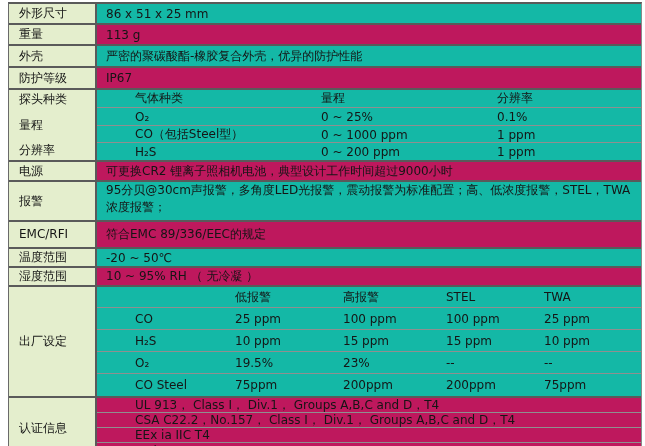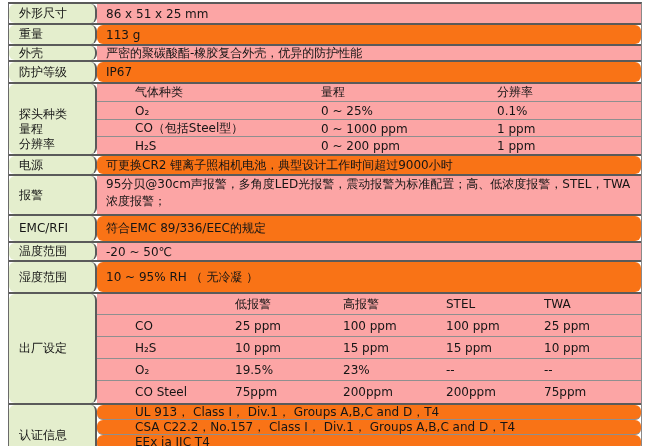--- a/index.html
+++ b/index.html
@@ -22,33 +22,32 @@
   }
   .rg { display: flex; border-bottom: 2px solid #5a5a5a; }
   .rg.last { border-bottom: none; }
   .lb {
     width: 88px; flex: 0 0 88px;
     background: #e4eecd;
     border-right: 2px solid #5a5a5a;
     padding-left: 10px;
     display: flex; flex-direction: column; justify-content: center;
     line-height: 15px;
-    border-radius: 6px;
-  }
-  .lb.multi { justify-content: flex-end; padding-top: 2px; padding-bottom: 2px; }
+  }
+  .lb.multi { justify-content: space-between; padding-top: 2px; padding-bottom: 2px; }
   .vals { flex: 1; display: flex; flex-direction: column; min-width: 0; }
   .vr {
     display: flex; align-items: center;
     padding-left: 9px;
     white-space: nowrap; overflow: hidden;
   }
   .vr.sub { border-bottom: 1px solid #8f8f8f; padding-left: 38px; }
   .vr.sub.lastsub { border-bottom: none; }
-  .w { background: #fca5a5; }
-  .g { background: #f97316; border-radius: 6px; }
+  .w { background: #14b8a6; }
+  .g { background: #be185d; }
   .g3 { display: grid; grid-template-columns: 186px 176px 1fr; align-items: center; }
   .g5 { display: grid; grid-template-columns: 100px 108px 103px 98px 1fr; align-items: center; }
   .twoLine {
     flex-direction: column; align-items: flex-start; justify-content: space-between;
     line-height: 17px; white-space: normal;
   }
 </style>
 </head>
 <body>
 
@@ -62,21 +61,21 @@
         </div>
     </div>
 
     <div class="rg" style="height:21px">
       <div class="lb">重量</div>
       <div class="vals">
           <div class="vr g" style="height:100%">113 g</div>
         </div>
     </div>
 
-    <div class="rg" style="height:16px">
+    <div class="rg" style="height:22px">
       <div class="lb">外壳</div>
       <div class="vals">
           <div class="vr w" style="height:100%">严密的聚碳酸酯-橡胶复合外壳，优异的防护性能</div>
         </div>
     </div>
 
     <div class="rg" style="height:22px">
       <div class="lb">防护等级</div>
       <div class="vals">
           <div class="vr g" style="height:100%">IP67</div>
@@ -136,21 +135,21 @@
         </div>
     </div>
 
     <div class="rg" style="height:19px">
       <div class="lb">温度范围</div>
       <div class="vals">
           <div class="vr w" style="height:100%">-20 ~ 50℃</div>
         </div>
     </div>
 
-    <div class="rg" style="height:32px">
+    <div class="rg" style="height:19px">
       <div class="lb">湿度范围</div>
       <div class="vals">
           <div class="vr g" style="height:100%">10 ~ 95% RH （ 无冷凝 ）</div>
         </div>
     </div>
 
     <div class="rg">
       <div class="lb">出厂设定</div>
       <div class="vals">
         <div class="vr sub w g5" style="height:21px">

